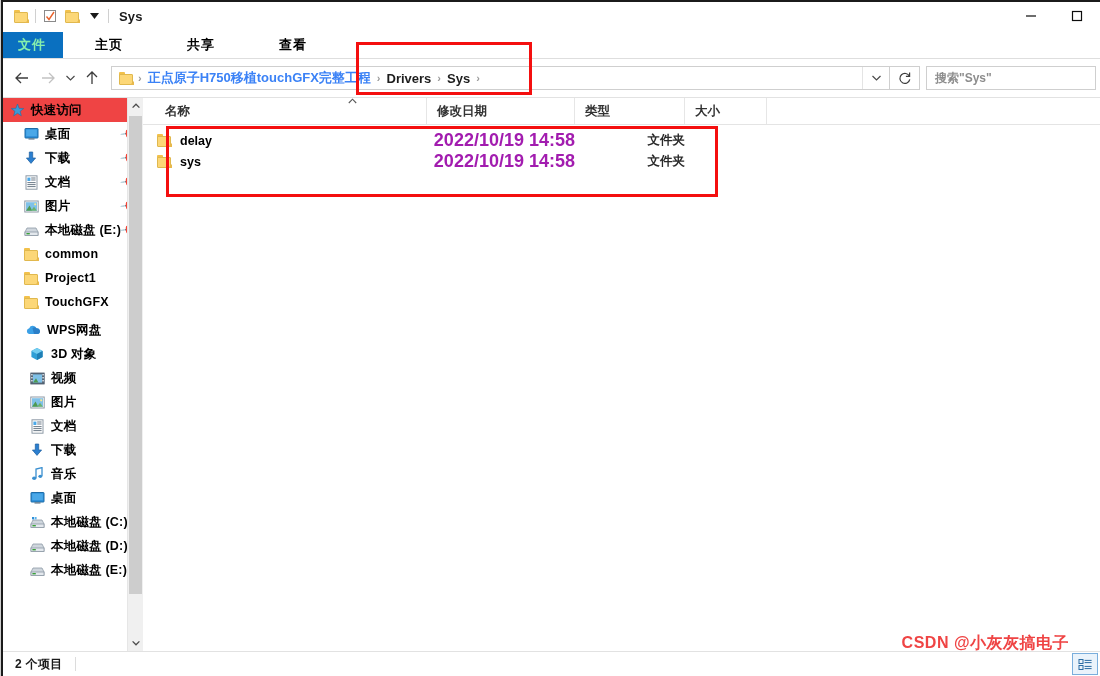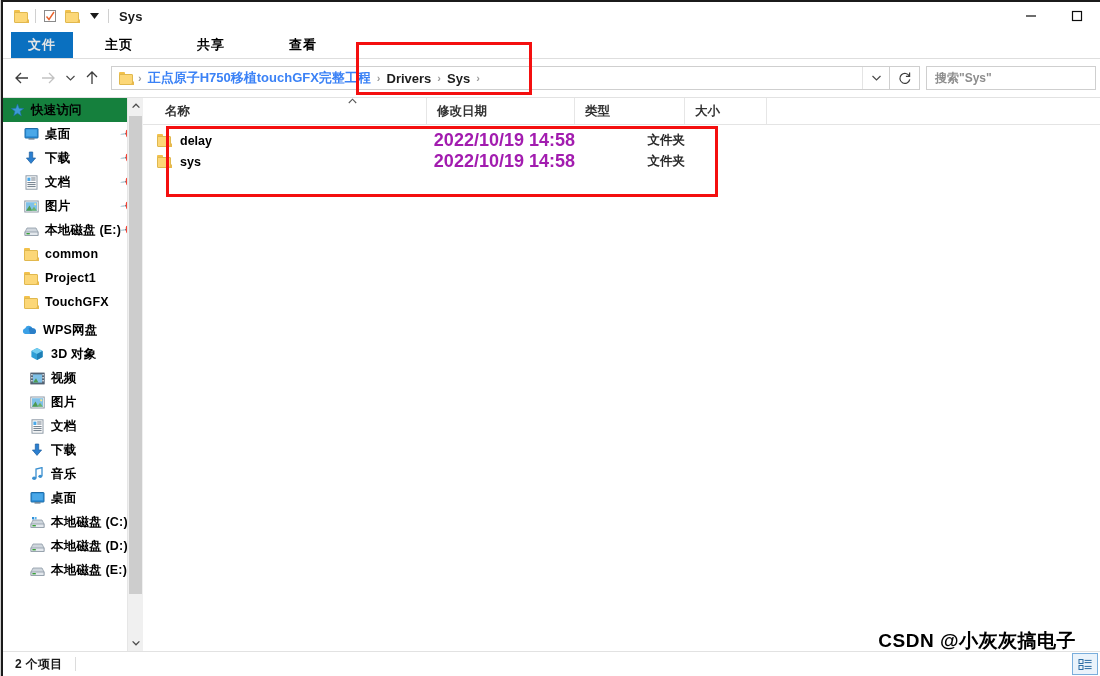--- a/index.html
+++ b/index.html
@@ -114,28 +114,27 @@
   .ribbon {
     height: 26px;
     background: #ffffff;
     display: flex;
     align-items: stretch;
     flex: 0 0 auto;
     border-bottom: 1px solid #dedede;
   }
   .tab-file {
     background: #0a70c0;
-    color: #e5e5e5;
+    color: #86efac;
     display: flex;
     align-items: center;
     justify-content: center;
     width: 62px;
     font-size: 13px;
     letter-spacing: 1px;
-    margin-left: 10px;
   }
   .tab-item {
     display: flex;
     align-items: center;
     justify-content: center;
     padding: 0 32px;
     font-size: 13px;
     color: #000000;
     letter-spacing: 1px;
   }
@@ -241,21 +240,21 @@
   }
   .nav-row {
     height: 24px;
     display: flex;
     align-items: center;
     padding-left: 8px;
     box-sizing: border-box;
     position: relative;
     white-space: nowrap;
   }
-  .nav-row.sel { background: #15803d; }
+  .nav-row.sel { background: #ef4444; }
   .nav-row .ico {
     width: 16px;
     height: 16px;
     flex: 0 0 16px;
     margin-right: 6px;
     display: flex;
     align-items: center;
     justify-content: center;
   }
   .nav-row .lbl {
@@ -263,21 +262,21 @@
     color: #000;
     letter-spacing: 0.2px;
   }
   .nav-row .pin {
     position: absolute;
     right: 7px;
     color: #7a8896;
     font-size: 11px;
     transform: rotate(40deg);
   }
-  .ind-1 { padding-left: 12px; margin-left: 8px; }
+  .ind-1 { padding-left: 24px; }
   .ind-2 { padding-left: 22px; }
   .ind-3 { padding-left: 28px; }
 
   
   .sb-scroll {
     position: absolute;
     right: 0;
     top: 0;
     bottom: 0;
     width: 15px;
@@ -441,24 +440,24 @@
   #annot-filelist {
     left: 165px;
     top: 126px;
     width: 552px;
     height: 71px;
   }
 
   
   .watermark {
     position: absolute;
-    right: 24px;
+    right: 31px;
     bottom: 22px;
-    font-size: 19px;
-    color: #000000;
+    font-size: 16px;
+    color: #ef4444;
     letter-spacing: 0.5px;
     z-index: 40;
     white-space: nowrap;
     font-family: "Liberation Sans", "DejaVu Sans", sans-serif;
   }
   .left-edge {
     position: absolute;
     left: 0; top: 0; bottom: 0;
     width: 2px;
     background: #1b1b1b;

